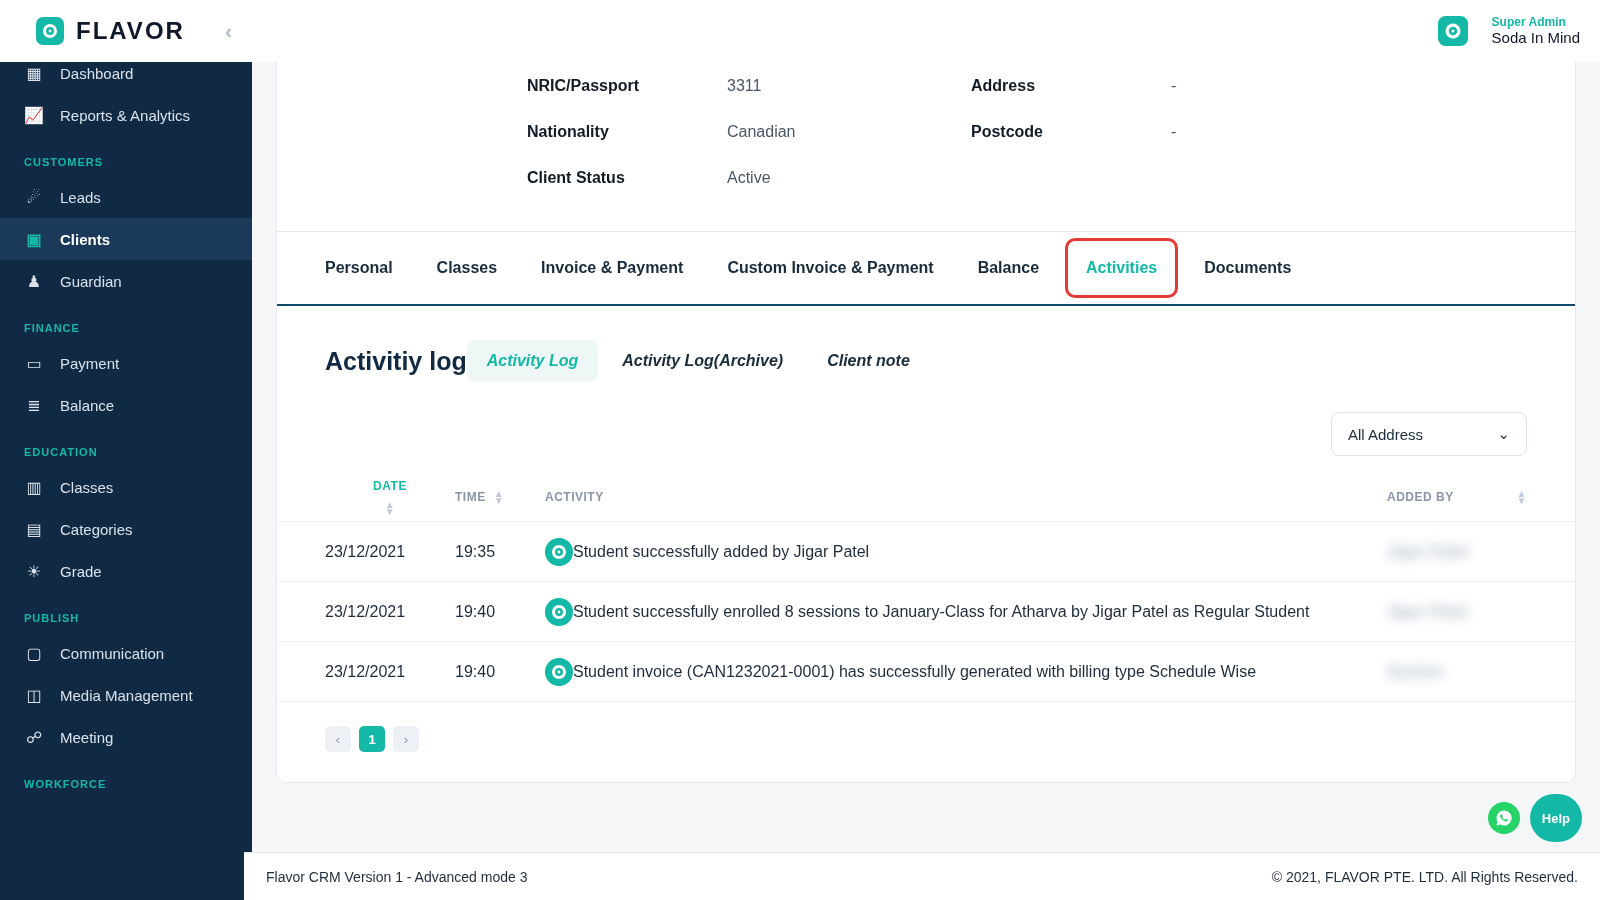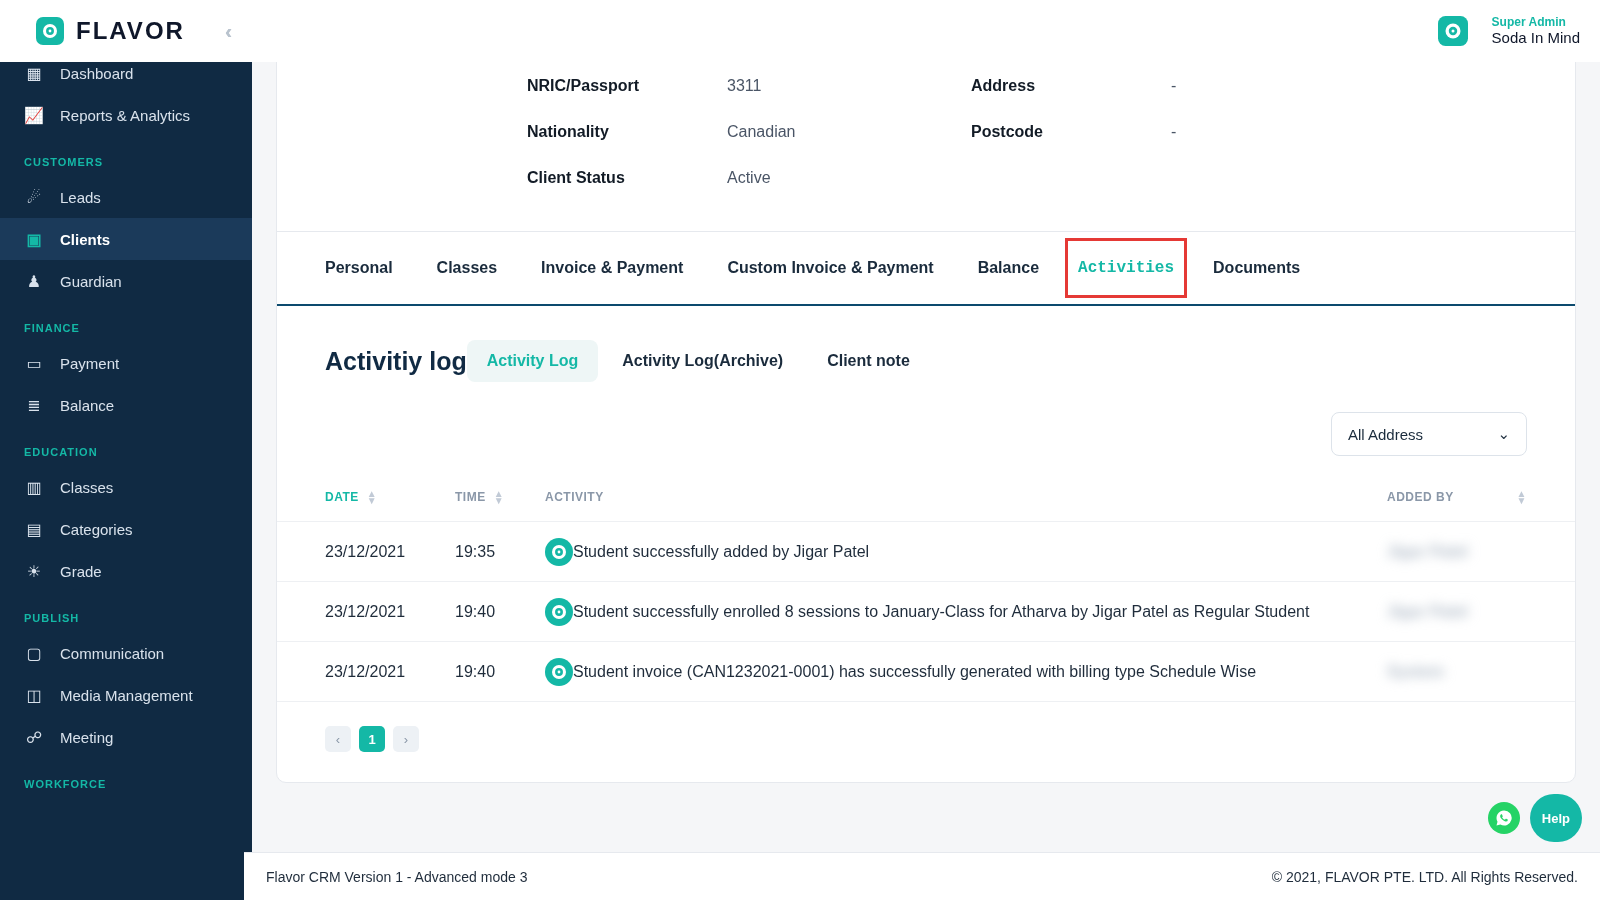--- a/index.html
+++ b/index.html
@@ -157,37 +157,36 @@
     color: #1a2b3c;
     padding: 18px 0;
     cursor: pointer;
     position: relative;
   }
   .tab.active {
     color: #14b8a6;
   }
   .tab.active-box {
     border: 3px solid #e53935;
-    padding: 18px 10px;
-    border-radius: 0;
+    padding: 18px 18px;
+    border-radius: 10px;
     margin: 0 -18px;
-    font-family: Liberation Mono, monospace;
   }
   
   .section-top {
     display:flex;
     align-items:center;
     padding: 34px 48px 10px;
   }
   .section-title {
     font-size: 25px;
     font-weight: 700;
     color: #102a43;
   }
-  .subtabs { display:flex; gap:4px; }
+  .subtabs { display:flex; gap:4px;font-style:italic; }
   .subtab {
     font-weight: 700;
     font-size: 16px;
     padding: 12px 20px;
     border-radius: 8px;
     cursor:pointer;
   }
   .subtab.active { background:#eef6f6; color:#14b8a6; }
   .subtab:not(.active){ color:#1a2b3c; }
   
@@ -228,21 +227,21 @@
     font-size: 12px;
     font-weight: 700;
     letter-spacing: 0.5px;
     color: #8a97a8;
     display:flex;
     align-items:center;
     gap:8px;
   }
   .th.active { color:#14b8a6; }
   .sort-icon { font-size:10px; line-height:0.7; color:#c1cad6; display:flex; flex-direction:column; }
-  .col-date { width:130px; }
+  .col-date { width:130px;flex-direction:column; }
   .col-time { width:90px; }
   .col-activity { flex:1; }
   .col-added { width:140px; text-align:left; }
   .td-row {
     height: 60px;
     border-bottom:1px solid #eef0f3;
     font-size:16px;
     color:#1f2c3b;
   }
   .td-row:last-child{border-bottom:1px solid #eef0f3;}

